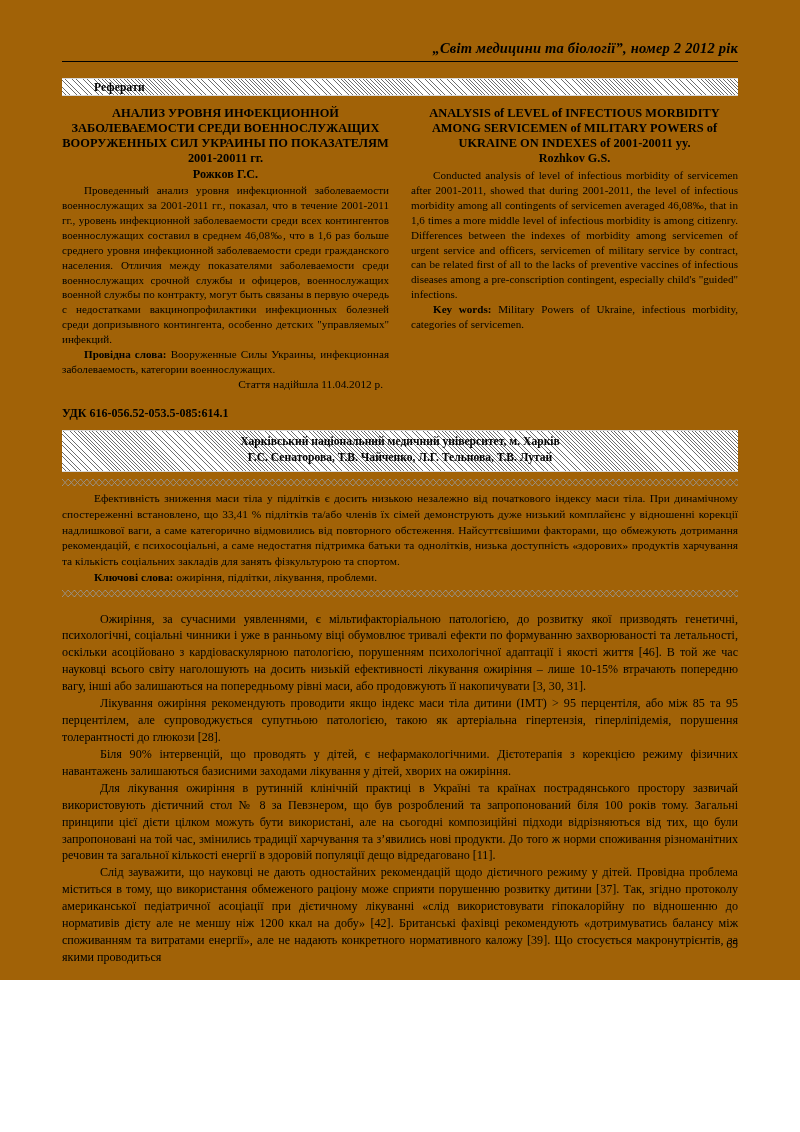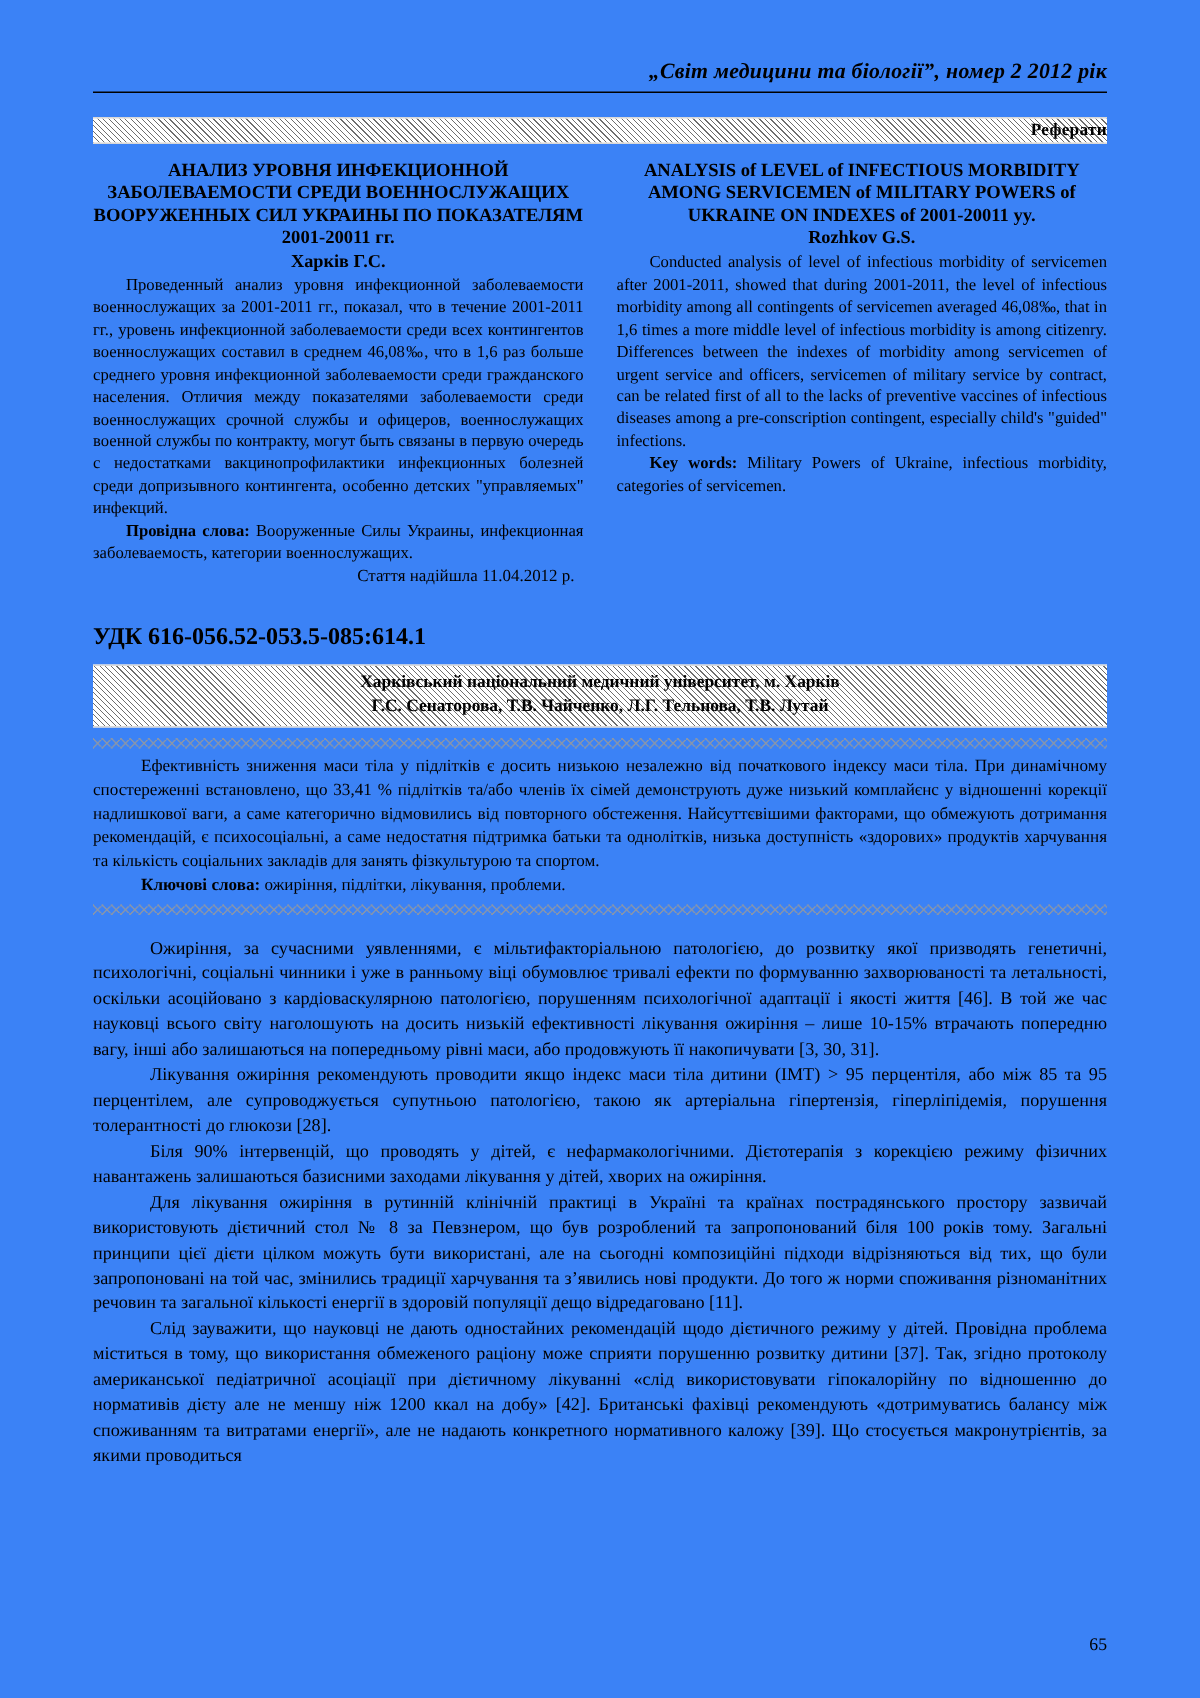--- a/index.html
+++ b/index.html
@@ -8,23 +8,23 @@
     padding: 0;
     background: #ffffff;
   }
   body {
     font-family: "Liberation Serif", "DejaVu Serif", serif;
     color: #000;
   }
   .page {
     position: relative;
     width: 800px;
-    height: 1132px;
+    height: 980px;
     margin: 0 auto;
-    background: #3b82f6;
+    background: #a16207;
     box-sizing: border-box;
     padding: 0;
     overflow: hidden;
   }
   .content {
     position: absolute;
     left: 62px;
     top: 40px;
     width: 676px;
   }
@@ -53,21 +53,20 @@
 
   
   .band {
     background-color: #ffffff;
     background-image: repeating-linear-gradient(
         45deg,
         #6e6e6e 0px, #6e6e6e 0.6px,
         #ffffff 0.6px, #ffffff 2.6px);
     border-top: 0.5px solid #d8d8d8;
     border-bottom: 0.5px solid #d8d8d8;
-    text-align: right;
   }
   .band-rubric {
     height: 16px;
     line-height: 16px;
     font-weight: bold;
     font-size: 11.5px;
     padding-left: 32px;
     margin-bottom: 10px;
     letter-spacing: 0.2px;
   }
@@ -123,22 +122,22 @@
   .abs-received {
     font-size: 11.3px;
     text-align: right;
     margin-top: 1px;
     padding-right: 6px;
   }
 
   
   .udc {
     font-weight: bold;
-    font-size: 16px;
-    margin-top: 26px;
+    font-size: 12px;
+    margin-top: 16px;
     margin-bottom: 9px;
   }
 
   
   .article-title {
     text-align: center;
     font-weight: bold;
     font-size: 13.2px;
     letter-spacing: -0.1px;
     line-height: 1.3;
@@ -198,21 +197,21 @@
 
 
     <div class="band band-rubric">
       <span>Реферати</span>
     </div>
 
     <div class="abs-cols">
 
       <div class="abs-col">
         <div class="abs-title">АНАЛИЗ УРОВНЯ ИНФЕКЦИОННОЙ ЗАБОЛЕВАЕМОСТИ СРЕДИ ВОЕННОСЛУЖАЩИХ ВООРУЖЕННЫХ СИЛ УКРАИНЫ ПО ПОКАЗАТЕЛЯМ 2001-20011 гг.</div>
-        <div class="abs-author">Харків Г.С.</div>
+        <div class="abs-author">Рожков Г.С.</div>
         <div class="abs-body">Проведенный анализ уровня инфекционной заболеваемости военнослужащих за 2001-2011 гг., показал, что в течение 2001-2011 гг., уровень инфекционной заболеваемости среди всех контингентов военнослужащих составил в среднем 46,08‰, что в 1,6 раз больше среднего уровня инфекционной заболеваемости среди гражданского населения. Отличия между показателями заболеваемости среди военнослужащих срочной службы и офицеров, военнослужащих военной службы по контракту, могут быть связаны в первую очередь с недостатками вакцинопрофилактики инфекционных болезней среди допризывного контингента, особенно детских "управляемых" инфекций.</div>
         <div class="abs-keys"><b>Провідна слова:</b><span> Вооруженные Силы Украины, инфекционная заболеваемость, категории военнослужащих.</span></div>
         <div class="abs-received">Стаття надійшла 11.04.2012 р.</div>
       </div>
 
       <div class="abs-col">
         <div class="abs-title">ANALYSIS of LEVEL of INFECTIOUS MORBIDITY AMONG SERVICEMEN of MILITARY POWERS of UKRAINE ON INDEXES of 2001-20011 yy.</div>
         <div class="abs-author">Rozhkov G.S.</div>
         <div class="abs-body">Conducted analysis of level of infectious morbidity of servicemen after 2001-2011, showed that during 2001-2011, the level of infectious morbidity among all contingents of servicemen averaged 46,08‰, that in 1,6 times a more middle level of infectious morbidity is among citizenry. Differences between the indexes of morbidity among servicemen of urgent service and officers, servicemen of military service by contract, can be related first of all to the lacks of preventive vaccines of infectious diseases among a pre-conscription contingent, especially child's "guided" infections.</div>
         <div class="abs-keys"><b>Key words:</b><span> Military Powers of Ukraine, infectious morbidity, categories of servicemen.</span></div>

